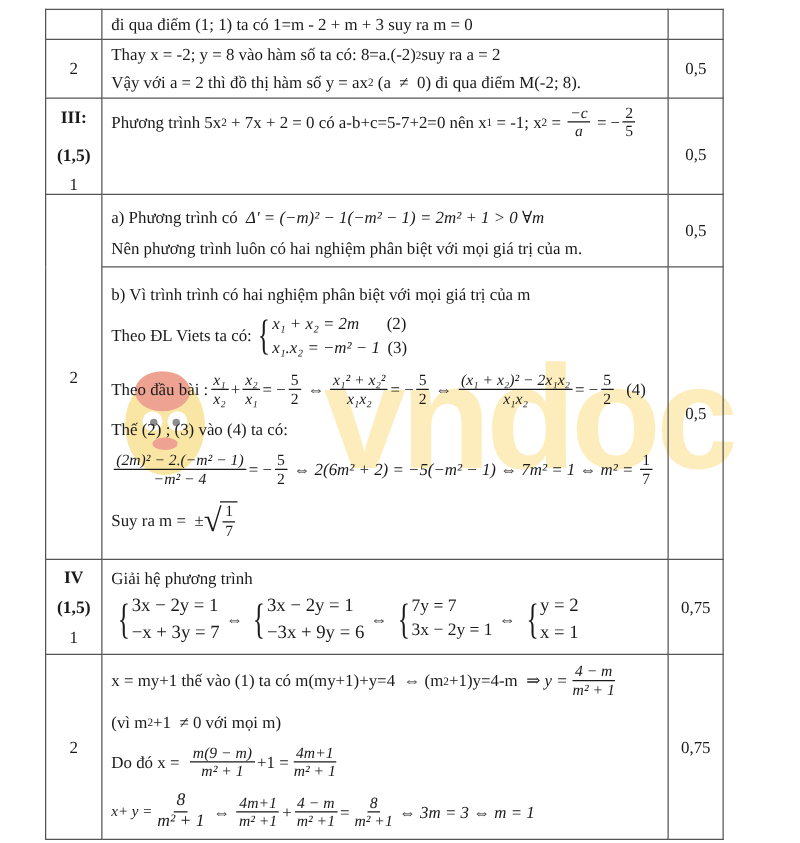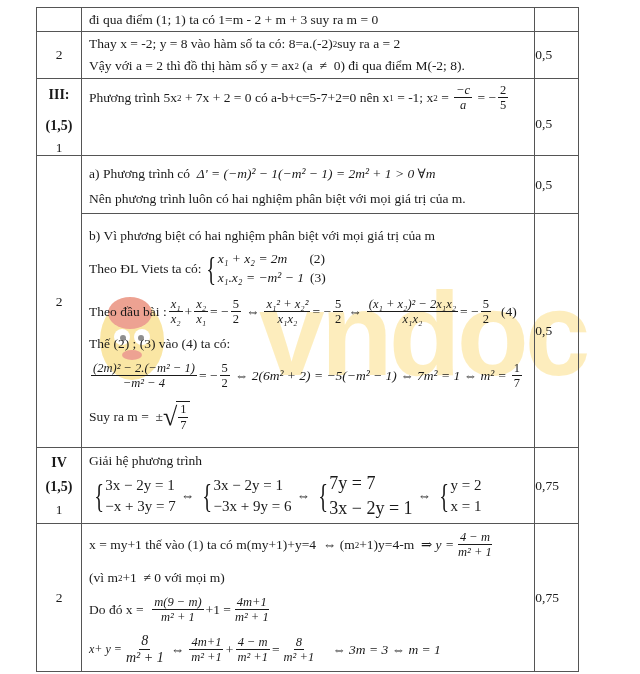--- a/index.html
+++ b/index.html
@@ -10,21 +10,21 @@
   
   .wm-text { position: absolute; left: 215px; top: 275px; font-family: Liberation Sans, sans-serif;
              font-weight: bold; font-size: 118px; letter-spacing: -4px; color: #fde8a8; opacity: 0.75;
              line-height: 1; z-index: 0; margin-left: 44px; }
   .wm-mascot { position: absolute; left: 92px; top: 285px; width: 80px; height: 100px; z-index: 0; opacity: 0.55; }
 
   table.grid { position: absolute; left: 36px; top: 7px; width: 543px; border-collapse: collapse; z-index: 1; border-radius: 17px; }
   table.grid td { border: 1px solid #555; vertical-align: middle; padding: 0; }
   td.c1 { width: 47px; text-align: center; }
   td.c2 { width: 447px; padding-left: 7px !important; }
-  td.c3 { width: 46px; text-align: left; }
+  td.c3 { width: 46px; text-align: center; }
 
   .line { white-space: nowrap; display: flex; align-items: center; min-height: 22px; }
   .b { font-weight: bold; font-size: 14px; }
   .sec { line-height: 31px; }
 
   
   .it { font-style: italic; }
   .frac { display: inline-flex; flex-direction: column; align-items: center; vertical-align: middle;
           margin: 0 2px; font-size: 12.5px; line-height: 1.15; }
   .frac .num { padding: 0 2px; border-bottom: 1px solid #1a1a1a; }
@@ -119,21 +119,21 @@
           <span style="white-space:pre">a) Phương trình có  </span>
           <span class="it">Δ' = (−m)² − 1(−m² − 1) = 2m² + 1 &gt; 0  ∀m</span>
         </div>
         <div class="line">Nên phương trình luôn có hai nghiệm phân biệt với mọi giá trị của m.</div>
       </td>
       <td class="c3">0,5</td>
     </tr>
 
     <tr style="height:234px">
       <td class="c2">
-        <div class="line">b) Vì phương biệt có hai nghiệm phân biệt với mọi giá trị của m</div>
+        <div class="line">b) Vì trình trình có hai nghiệm phân biệt với mọi giá trị của m</div>
         <div class="line" style="min-height:44px">
           <span>Theo ĐL Viets ta có:</span>
           <span class="sys">
             <span class="brace">{</span>
             <span class="sys-lines it">
               <span><span>x₁ + x₂ = 2m</span><span style="font-style:normal;margin-left:22px">(2)</span></span>
               <span><span>x₁.x₂ = −m² − 1</span><span style="font-style:normal;margin-left:6px">(3)</span></span>
             </span>
           </span>
         </div>
@@ -226,21 +226,21 @@
           <span class="sys">
                 <span class="brace">{</span>
                 <span class="sys-lines" style="font-size:15px">
                   <span>3x − 2y = 1</span>
                   <span>−3x + 9y = 6</span>
                 </span>
               </span>
           <span class="eqv">⇔</span>
           <span class="sys">
                 <span class="brace">{</span>
-                <span class="sys-lines" style="font-size:18px">
+                <span class="sys-lines" style="font-size:14px">
                   <span>7y = 7</span>
                   <span>3x − 2y = 1</span>
                 </span>
               </span>
           <span class="eqv">⇔</span>
           <span class="sys">
                 <span class="brace">{</span>
                 <span class="sys-lines" style="font-size:15px">
                   <span>y = 2</span>
                   <span>x = 1</span>
@@ -295,20 +295,20 @@
           <span>+</span>
           <span class="frac it">
                 <span class="num">4 − m</span>
                 <span class="den">m² +1</span>
               </span>
           <span>=</span>
           <span class="frac it">
                 <span class="num">8</span>
                 <span class="den">m² +1</span>
               </span>
-          <span class="it" style="margin-left:14px">⇔ 3m = 3 ⇔ m = 1</span>
+          <span class="it" style="margin-left:1px">⇔ 3m = 3 ⇔ m = 1</span>
         </div>
       </td>
       <td class="c3">0,75</td>
     </tr>
   </tbody>
     </table>
 </div>
 
 </body></html>

